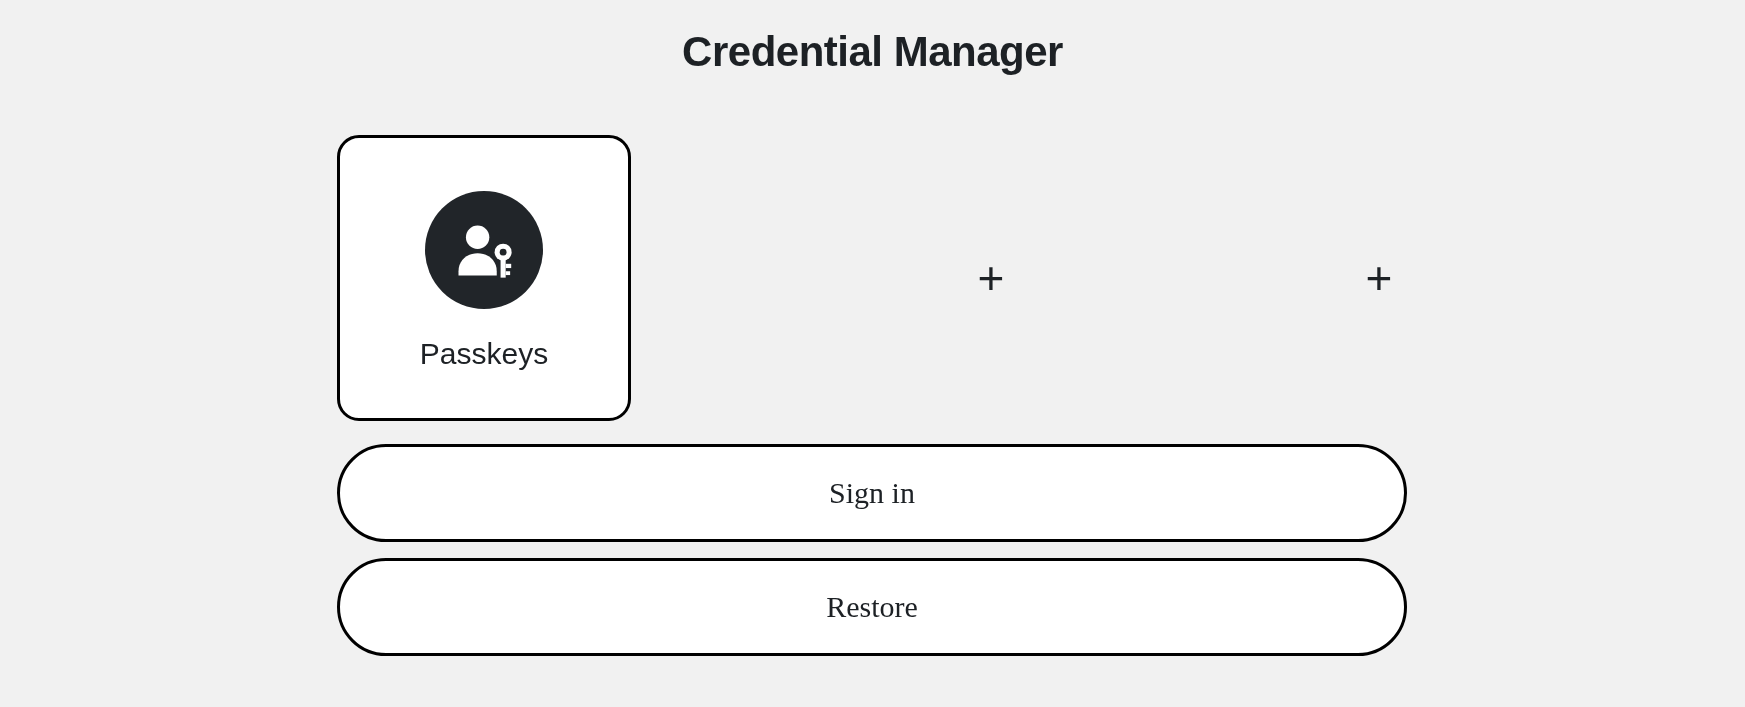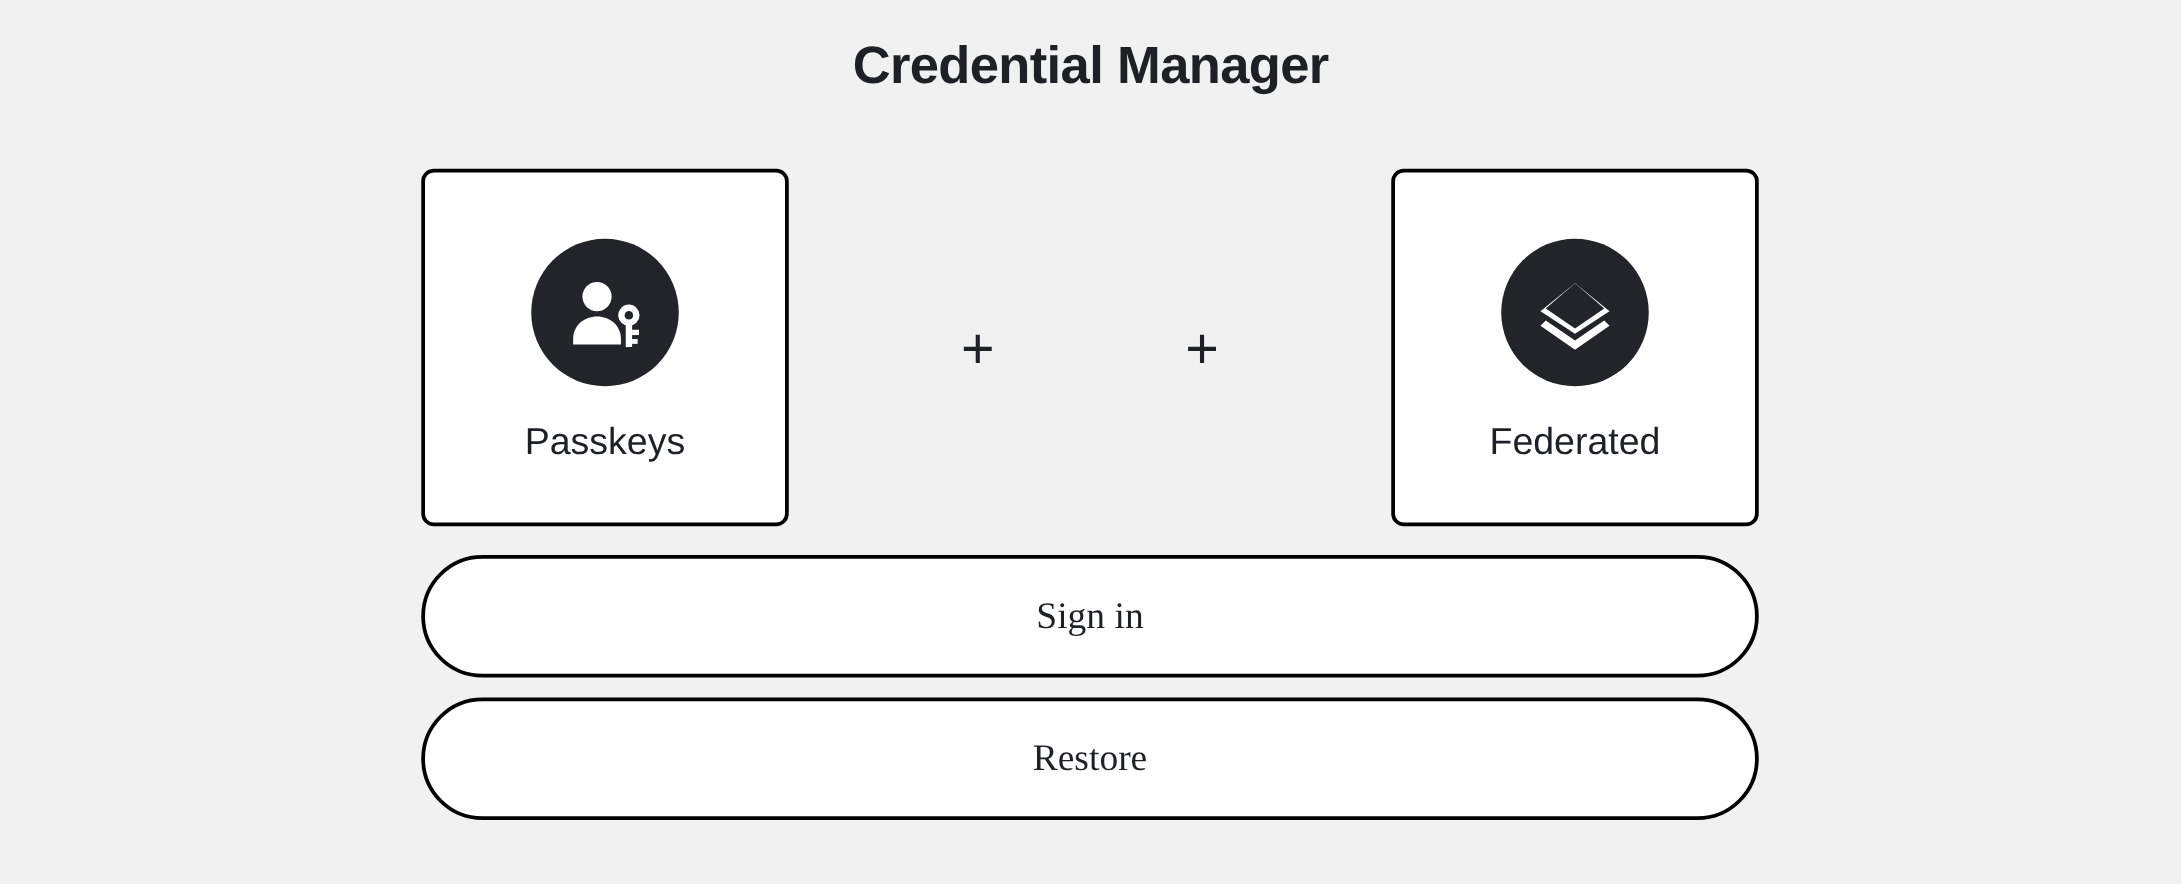--- a/index.html
+++ b/index.html
@@ -46,21 +46,21 @@
     align-items: center;
     justify-content: space-between;
   }
 
   .card {
     width: 294px;
     height: 286px;
     box-sizing: border-box;
     background: #ffffff;
     border: 3px solid #000000;
-    border-radius: 10px;
+    border-radius: 22px;
     display: flex;
     flex-direction: column;
     align-items: center;
     justify-content: center;
   }
 
   .icon-circle {
     width: 118px;
     height: 118px;
     border-radius: 50%;
@@ -137,30 +137,20 @@
         </svg>
       </div>
       <div class="card-label">Passkeys</div>
     </div>
 
     <div class="plus">+</div>
 
 
     <div class="plus">+</div>
 
-    <div class="card">
-      <div class="icon-circle">
-        <svg viewBox="0 0 64 64" xmlns="http://www.w3.org/2000/svg">
-          <path d="M32 10 L58 31 L32 48 L6 31 Z" fill="#ffffff"></path>
-          <path d="M32 10 L54 29 L32 44 L10 29 Z" fill="#212529"></path>
-          <path d="M10 38 L32 53 L54 38 L58 42 L32 60 L6 42 Z" fill="#ffffff"></path>
-        </svg>
-      </div>
-      <div class="card-label">Federated</div>
-    </div>
 
   </div>
 
   <button class="action-button btn-signin">Sign in</button>
 
   <button class="action-button btn-restore">Restore</button>
 
 </div>
 
 </body></html>

